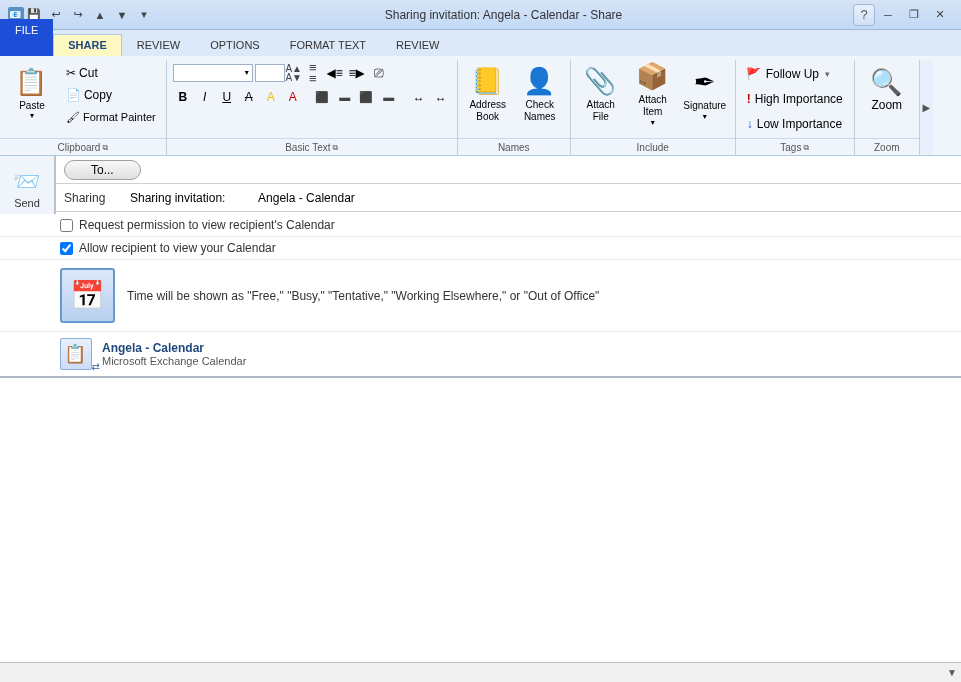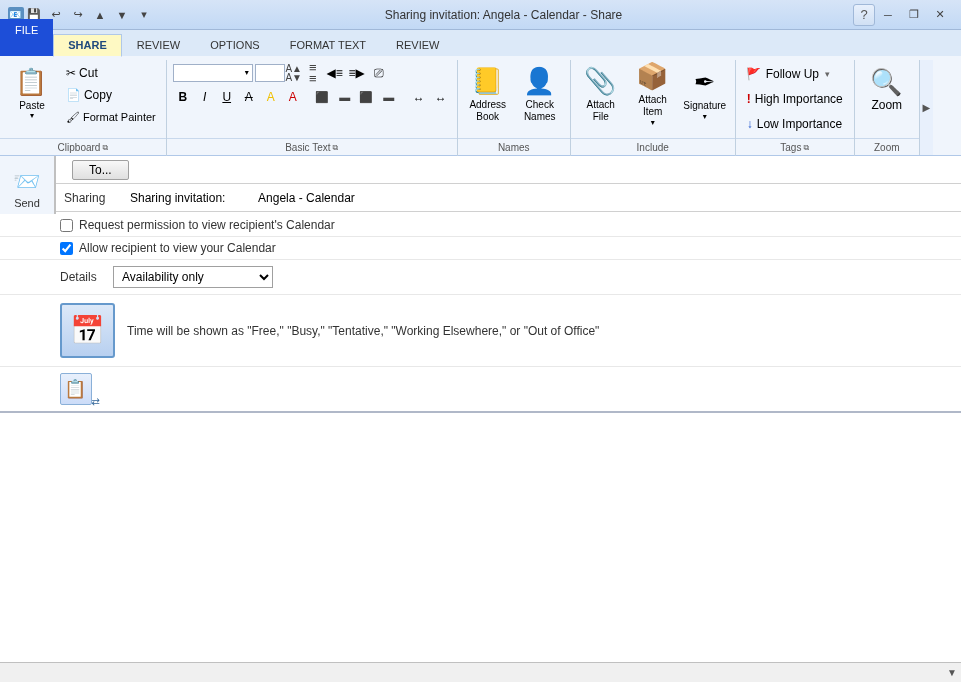--- a/index.html
+++ b/index.html
@@ -239,27 +239,27 @@
     .form-input {
       flex: 1;
       border: none;
       outline: none;
       font-size: 12px;
       padding: 4px;
       font-family: 'Segoe UI', Arial, sans-serif;
       background: #fff;
     }
     .to-btn {
-      padding: 2px 16px;
-      margin: 2px 16px;
+      padding: 2px 26px;
+      margin: 2px 8px;
       background: linear-gradient(to bottom, #f8f8f8, #e0e0e0);
       border: 1px solid #a0a0a0;
       cursor: pointer;
       font-size: 12px;
-      border-radius: 2px;
+      border-radius: 10px;
     }
     .send-col {
       width: 55px;
       background: #f0f5fc;
       border-right: 1px solid #c0c0c0;
       display: flex;
       flex-direction: column;
       align-items: center;
       justify-content: flex-start;
       padding-top: 8px;
@@ -690,43 +690,39 @@
 
     <div class="checkbox-row">
       <input type="checkbox" id="cb1" style="">
       <label for="cb1">Request permission to view recipient's Calendar</label>
     </div>
     <div class="checkbox-row">
       <input type="checkbox" id="cb2" checked="" style="">
       <label for="cb2">Allow recipient to view your Calendar</label>
     </div>
 
-    <div class="details-row">
-      <span class="details-label">Details</span>
-      <select class="details-select">
-        <option>Availability only</option>
-        <option>Limited details</option>
-        <option>Full details</option>
-      </select>
-    </div>
 
     <div class="calendar-preview">
       <div class="cal-icon-box">
         <span class="cal-icon-inner">📅</span>
       </div>
       <span class="cal-text">Time will be shown as "Free," "Busy," "Tentative," "Working Elsewhere," or "Out of Office"</span>
     </div>
 
     <div class="cal-attachment">
       <div style="position:relative; display:flex; align-items:center; margin-right:4px;">
         <div class="cal-attach-icon">
           <span>📋</span>
         </div>
         <span class="cal-attach-arrows" style="position:absolute; bottom:-2px; right:-8px; font-size:10px; color:#336699;">⇄</span>
       </div>
+      <div class="cal-attach-info">
+        <span class="cal-attach-name">Angela - Calendar</span>
+        <span class="cal-attach-sub">Microsoft Exchange Calendar</span>
+      </div>
     </div>
 
     <div class="body-area" style="flex:1; min-height:150px;">
       <div contenteditable="true" style="width: 100%; height: 100%; outline: none; padding: 8px; font-size: 12px; font-family: &quot;Segoe UI&quot;, Arial, sans-serif;"></div>
     </div>
 
     <div class="bottom-bar">
       <span class="scroll-v-btn">▼</span>
     </div>
   </div>

